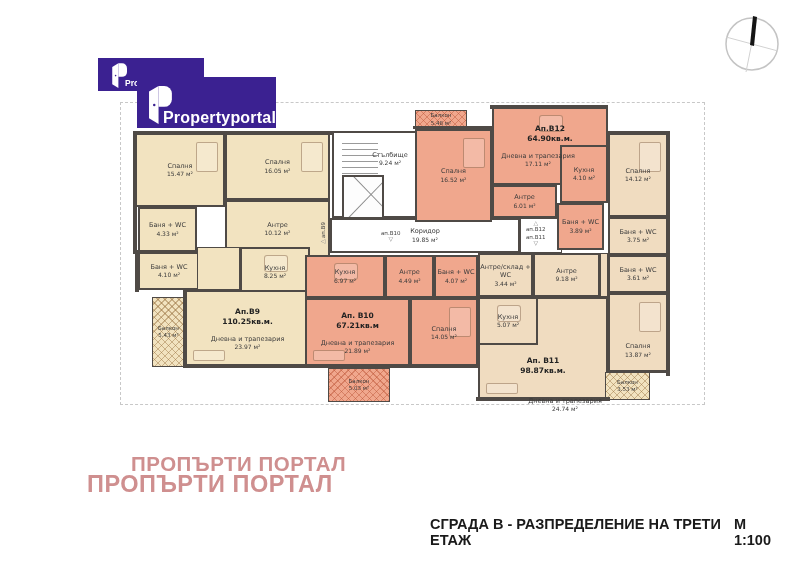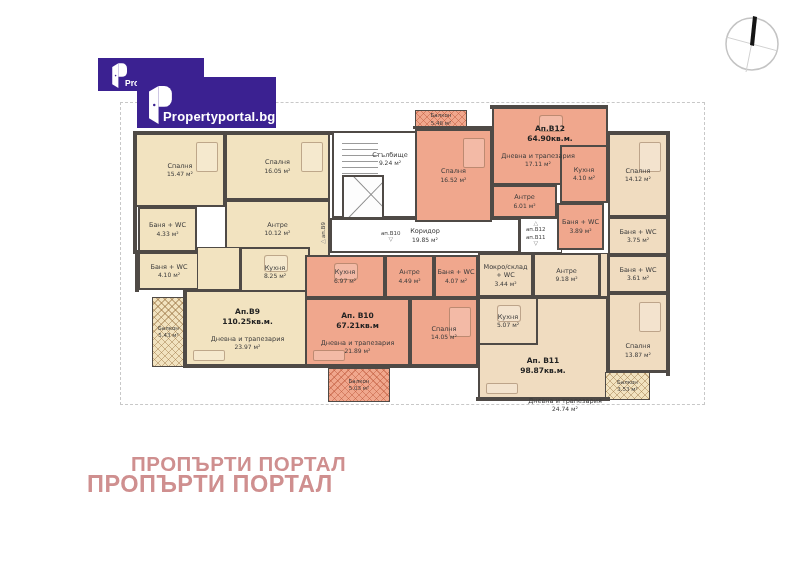--- a/index.html
+++ b/index.html
@@ -59,21 +59,21 @@
   .marker.vertical .txt{writing-mode:vertical-rl;transform:rotate(180deg);}
   
   .logo{position:absolute;display:flex;align-items:flex-end;z-index:6;}
   .logo-back{left:98px;top:58px;width:106px;height:33px;background:var(--brand);}
   .logo-front{left:137px;top:77px;width:139px;height:51px;background:var(--brand);z-index:7;}
   .logo svg{position:absolute;}
   .logo-back svg{left:13px;top:4px;height:26px;}
   .logo-front svg{left:10px;top:7px;height:40px;}
   .logo-back .brand-text{position:absolute;left:27px;top:20px;color:#fff;font-size:8.5px;
       font-family:"Liberation Sans",sans-serif;font-weight:bold;}
-  .logo-front .brand-text{position:absolute;left:26px;top:32px;color:#fff;font-size:13px;
+  .logo-front .brand-text{position:absolute;left:26px;top:32px;color:#fff;font-size:16px;
       font-family:"Liberation Sans",sans-serif;font-weight:bold;letter-spacing:.2px;}
   
   .compass{position:absolute;left:716px;top:8px;z-index:6;}
   
   .wm{position:absolute;color:var(--wm);font-weight:bold;z-index:6;
       font-family:"Liberation Sans",sans-serif;letter-spacing:.5px;white-space:nowrap;}
   .wm1{left:131px;top:452px;font-size:20.5px;}
   .wm2{left:87px;top:471px;font-size:23.5px;}
   
   .title-row{position:absolute;left:430px;top:516px;width:352px;display:flex;
@@ -216,21 +216,21 @@
         </div>
       </div>
       <div class="room apt-b11" style="left: 608px; top: 255px; width: 60px; height: 38px;">
         <div class="room-label">
           <div>Баня + WC</div>
           <div class="area">3.61 м²</div>
         </div>
       </div>
       <div class="room apt-b11" style="left: 478px; top: 253px; width: 55px; height: 44px;">
         <div class="room-label">
-          <div>Мокро/склад + WC</div>
+          <div>Антре/склад + WC</div>
           <div class="area">3.44 м²</div>
         </div>
       </div>
       <div class="room apt-b11" style="left: 533px; top: 253px; width: 67px; height: 44px;">
         <div class="room-label">
           <div>Антре</div>
           <div class="area">9.18 м²</div>
         </div>
       </div>
       <div class="room apt-b11 filler" style="left: 600px; top: 253px; width: 8px; height: 44px;"></div>
@@ -359,14 +359,18 @@
       <circle cx="36" cy="36" r="26" fill="#ffffff" stroke="#c4c4c4" stroke-width="1.5"></circle>
       <line x1="10" y1="29" x2="62" y2="43" stroke="#d2d2d2" stroke-width="1"></line>
       <line x1="30" y1="64" x2="41" y2="9" stroke="#d2d2d2" stroke-width="1"></line>
       <polygon points="37,8 41,9 38,38 34,37" fill="#151515"></polygon>
     </svg>
   </div>
 
   <div class="wm wm1">ПРОПЪРТИ ПОРТАЛ</div>
   <div class="wm wm2">ПРОПЪРТИ ПОРТАЛ</div>
 
+  <div class="title-row">
+    <span>СГРАДА В - РАЗПРЕДЕЛЕНИЕ НА ТРЕТИ ЕТАЖ</span>
+    <span>М 1:100</span>
+  </div>
 
 </div>
 
 </body></html>

